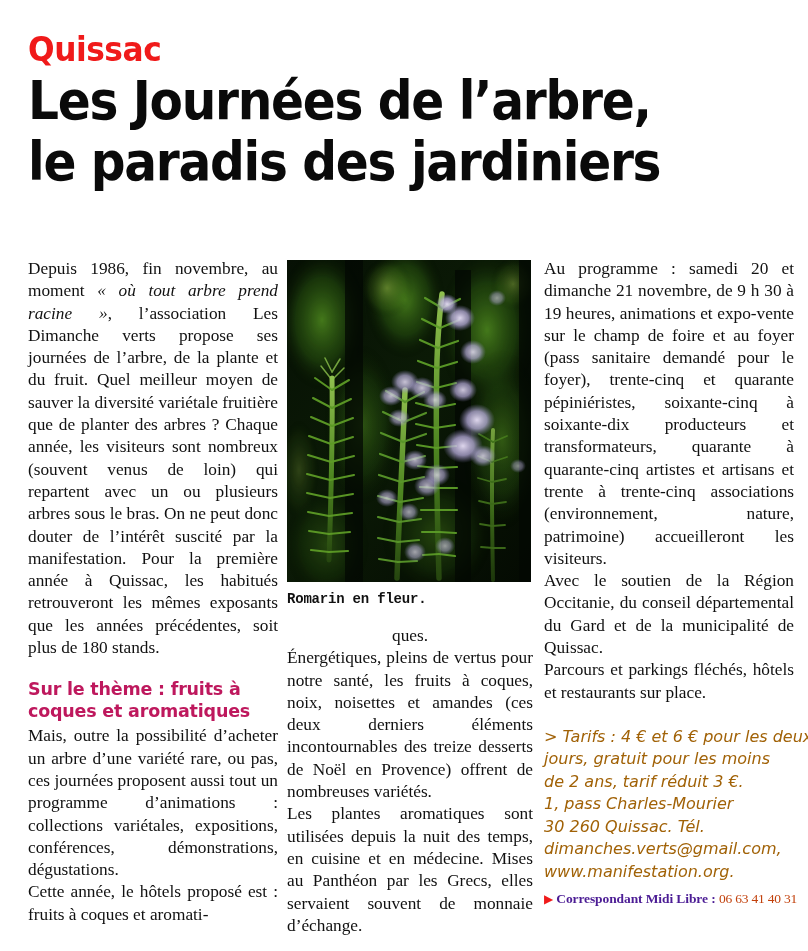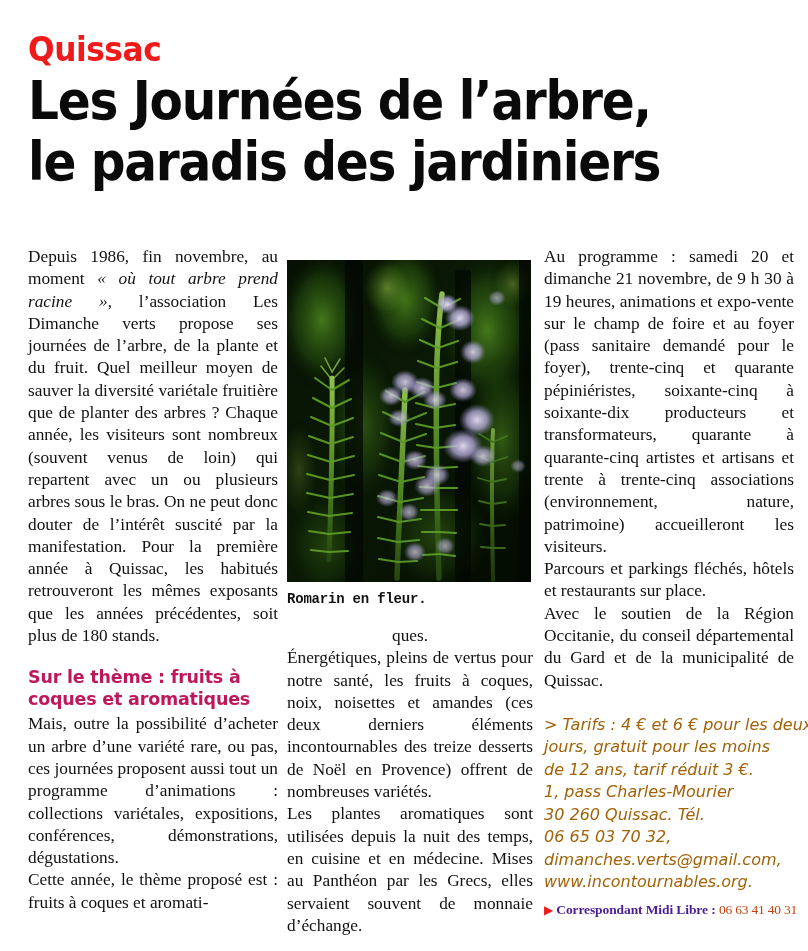--- a/index.html
+++ b/index.html
@@ -41,21 +41,21 @@
     margin: 0;
     transform: scaleX(0.90);
     transform-origin: left center;
     white-space: nowrap;
   }
   .headline .hl-line { display: block; }
 
   
   .columns {
     position: absolute;
-    left: 28px; top: 246px;
+    left: 28px; top: 258px;
     width: 752px; height: 690px;
   }
   .col {
     position: absolute;
     top: 0;
     height: 100%;
   }
   .col-1 { left: 0px;   width: 250px; }
   .col-2 { left: 259px; width: 246px; }
   .col-3 { left: 516px; width: 250px; }
@@ -358,39 +358,38 @@
 <div class="caption">Romarin en fleur.</div>
 
 <div class="columns">
 
   <div class="col col-1">
     <p class="body-text">
       <span>Depuis 1986, fin novembre, au moment </span><i>« où tout arbre prend racine »</i><span>, l’association Les Dimanche verts propose ses journées de l’arbre, de la plante et du fruit. Quel meilleur moyen de sauver la diversité variétale fruitière que de planter des arbres ? Chaque année, les visiteurs sont nombreux (souvent venus de loin) qui repartent avec un ou plusieurs arbres sous le bras. On ne peut donc douter de l’intérêt suscité par la manifestation. Pour la première année à Quissac, les habitués retrouveront les mêmes exposants que les années précédentes, soit plus de 180 stands.</span>
     </p>
     <h2 class="subhead">Sur le thème : fruits à coques et aromatiques</h2>
     <p class="body-text">Mais, outre la possibilité d’acheter un arbre d’une variété rare, ou pas, ces journées proposent aussi tout un programme d’animations : collections variétales, expositions, conférences, démonstrations, dégustations.</p>
-    <p class="body-text">Cette année, le thème proposé est : fruits à coques et aromati-</p>
+    <p class="body-text">Cette année, le hôtels proposé est : fruits à coques et aromati-</p>
   </div>
 
   <div class="col col-2"></div>
 
   <div class="col col-3">
     <p class="body-text">Au programme : samedi 20 et dimanche 21 novembre, de 9 h 30 à 19 heures, animations et expo-vente sur le champ de foire et au foyer (pass sanitaire demandé pour le foyer), trente-cinq et quarante pépiniéristes, soixante-cinq à soixante-dix producteurs et transformateurs, quarante à quarante-cinq artistes et artisans et trente à trente-cinq associations (environnement, nature, patrimoine) accueilleront les visiteurs.</p>
+    <p class="body-text">Avec le soutien de la Région Occitanie, du conseil départemental du Gard et de la municipalité de Quissac.</p>
     <p class="body-text">Parcours et parkings fléchés, hôtels et restaurants sur place.</p>
-    <p class="body-text">Avec le soutien de la Région Occitanie, du conseil départemental du Gard et de la municipalité de Quissac.</p>
 
     <div class="infoblock">
       <span class="ib-line">&gt; Tarifs : 4 € et 6 € pour les deux</span>
       <span class="ib-line">jours, gratuit pour les moins</span>
-      <span class="ib-line">de 12 ans, tarif réduit 3 €.</span>
+      <span class="ib-line">de 2 ans, tarif réduit 3 €.</span>
       <span class="ib-line">1, pass Charles-Mourier</span>
       <span class="ib-line">30 260 Quissac. Tél.</span>
-      <span class="ib-line">06 65 03 70 32,</span>
       <span class="ib-line">dimanches.verts@gmail.com,</span>
-      <span class="ib-line">www.incontournables.org.</span>
+      <span class="ib-line">www.manifestation.org.</span>
     </div>
 
     <div class="credit">
       <span class="tri">▶</span><span class="credit-label">Correspondant Midi Libre :</span> <span class="credit-phone">06 63 41 40 31</span>
     </div>
   </div>
 </div>
 
 <div class="col-2-text">
   <p class="body-text" style="text-align:center;">ques.</p>

